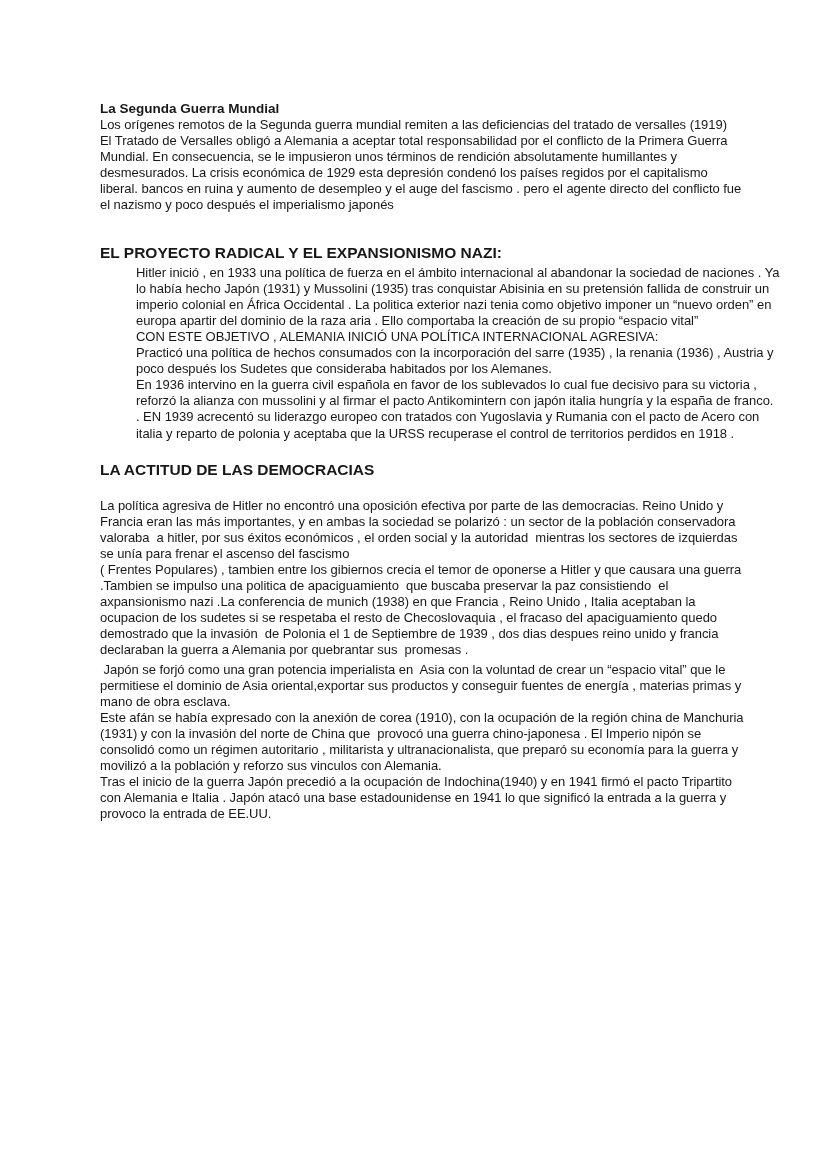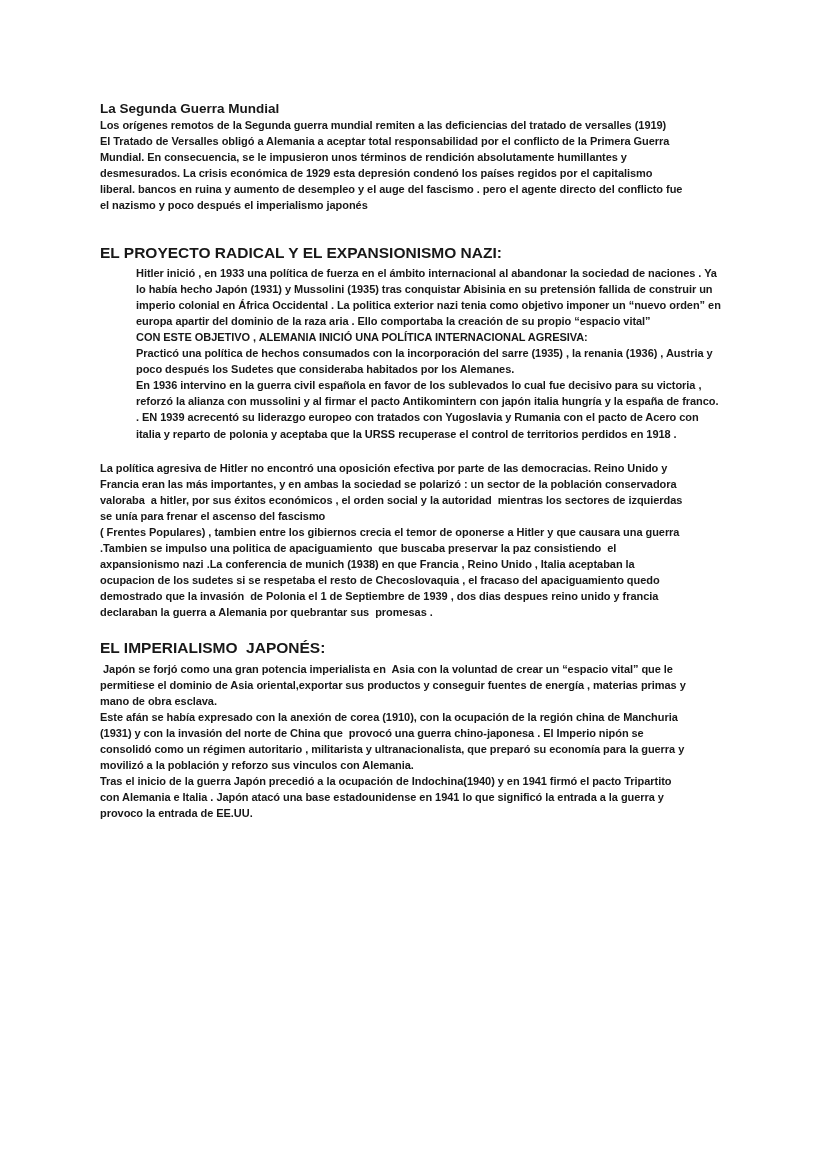--- a/index.html
+++ b/index.html
@@ -40,22 +40,22 @@
     text-decoration: underline;
     text-decoration-thickness: 2px;
     text-underline-offset: 2px;
   }
   .h-causas       { margin-top: 18px; }
   .h-proyecto     { margin-top: 29px; }
   .h-democracias  { margin-top: 18px; }
   .h-japones      { margin-top: 17px; }
   .body-text {
     margin: 0;
-    font-size: 11px;
-    font-weight: bold;
+    font-size: 13px;
+    font-weight: normal;
     line-height: 16.1px;
     letter-spacing: -0.05px;
     white-space: pre;
   }
   .p-causas      { margin-top: 0; }
   .p-proyecto    { margin-top: 2px; margin-left: 36px; }
   .p-note        { margin-top: 19px; }
   .p-democracias { margin-top: 18px; }
   .p-japones     { margin-top: 3px; }
 </style>
@@ -85,34 +85,34 @@
 CON ESTE OBJETIVO , ALEMANIA INICIÓ UNA POLÍTICA INTERNACIONAL AGRESIVA:
 Practicó una política de hechos consumados con la incorporación del sarre (1935) , la renania (1936) , Austria y
 poco después los Sudetes que consideraba habitados por los Alemanes.
 En 1936 intervino en la guerra civil española en favor de los sublevados lo cual fue decisivo para su victoria ,
 reforzó la alianza con mussolini y al firmar el pacto Antikomintern con japón italia hungría y la españa de franco.
 . EN 1939 acrecentó su liderazgo europeo con tratados con Yugoslavia y Rumania con el pacto de Acero con
 italia y reparto de polonia y aceptaba que la URSS recuperase el control de territorios perdidos en 1918 .</p>
     </section>
 
     <section>
+      <h2 class="heading h-democracias">LA ACTITUD DE LAS DEMOCRACIAS</h2>
       <p class="body-text p-democracias">La política agresiva de Hitler no encontró una oposición efectiva por parte de las democracias. Reino Unido y
 Francia eran las más importantes, y en ambas la sociedad se polarizó : un sector de la población conservadora
 valoraba  a hitler, por sus éxitos económicos , el orden social y la autoridad  mientras los sectores de izquierdas
 se unía para frenar el ascenso del fascismo
 ( Frentes Populares) , tambien entre los gibiernos crecia el temor de oponerse a Hitler y que causara una guerra
 .Tambien se impulso una politica de apaciguamiento  que buscaba preservar la paz consistiendo  el
 axpansionismo nazi .La conferencia de munich (1938) en que Francia , Reino Unido , Italia aceptaban la
 ocupacion de los sudetes si se respetaba el resto de Checoslovaquia , el fracaso del apaciguamiento quedo
 demostrado que la invasión  de Polonia el 1 de Septiembre de 1939 , dos dias despues reino unido y francia
 declaraban la guerra a Alemania por quebrantar sus  promesas .</p>
     </section>
 
     <section>
-      <h2 class="heading h-japones">EL IMPERIALISMO  JAPONÉS:</h2>
       <p class="body-text p-japones"> Japón se forjó como una gran potencia imperialista en  Asia con la voluntad de crear un “espacio vital” que le
 permitiese el dominio de Asia oriental,exportar sus productos y conseguir fuentes de energía , materias primas y
 mano de obra esclava.
 Este afán se había expresado con la anexión de corea (1910), con la ocupación de la región china de Manchuria
 (1931) y con la invasión del norte de China que  provocó una guerra chino-japonesa . El Imperio nipón se
 consolidó como un régimen autoritario , militarista y ultranacionalista, que preparó su economía para la guerra y
 movilizó a la población y reforzo sus vinculos con Alemania.
 Tras el inicio de la guerra Japón precedió a la ocupación de Indochina(1940) y en 1941 firmó el pacto Tripartito
 con Alemania e Italia . Japón atacó una base estadounidense en 1941 lo que significó la entrada a la guerra y
 provoco la entrada de EE.UU.</p>

